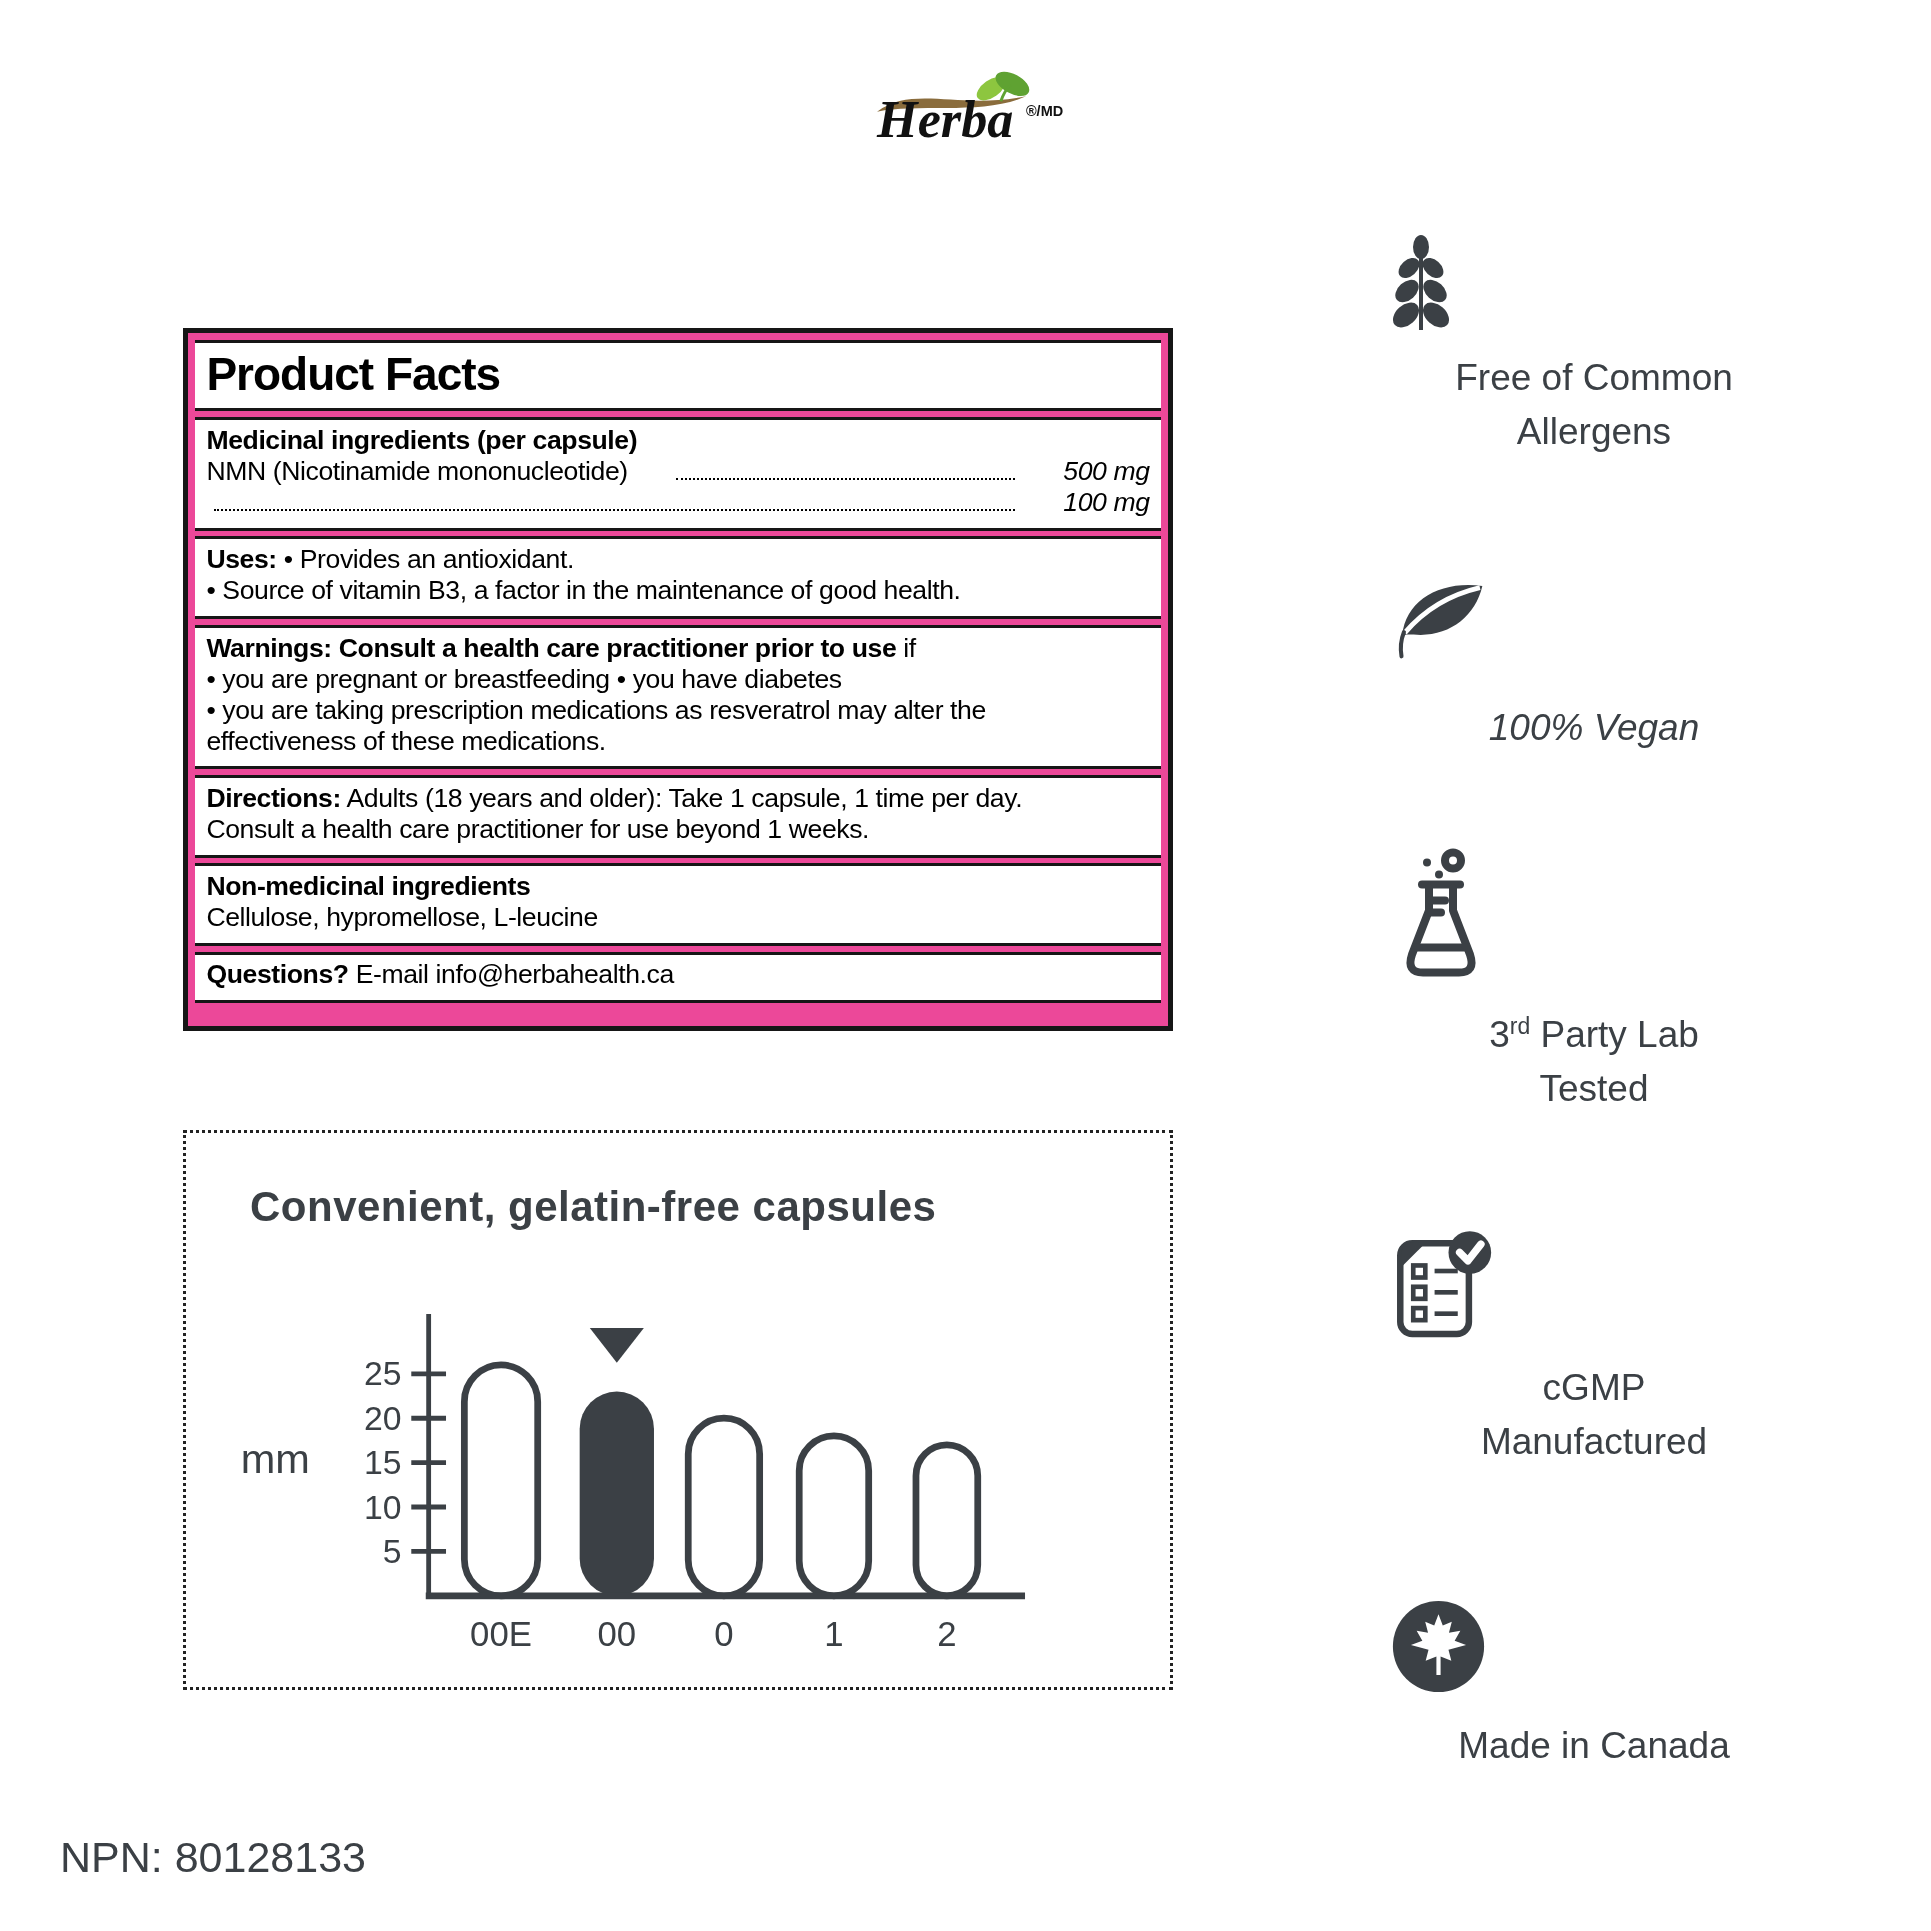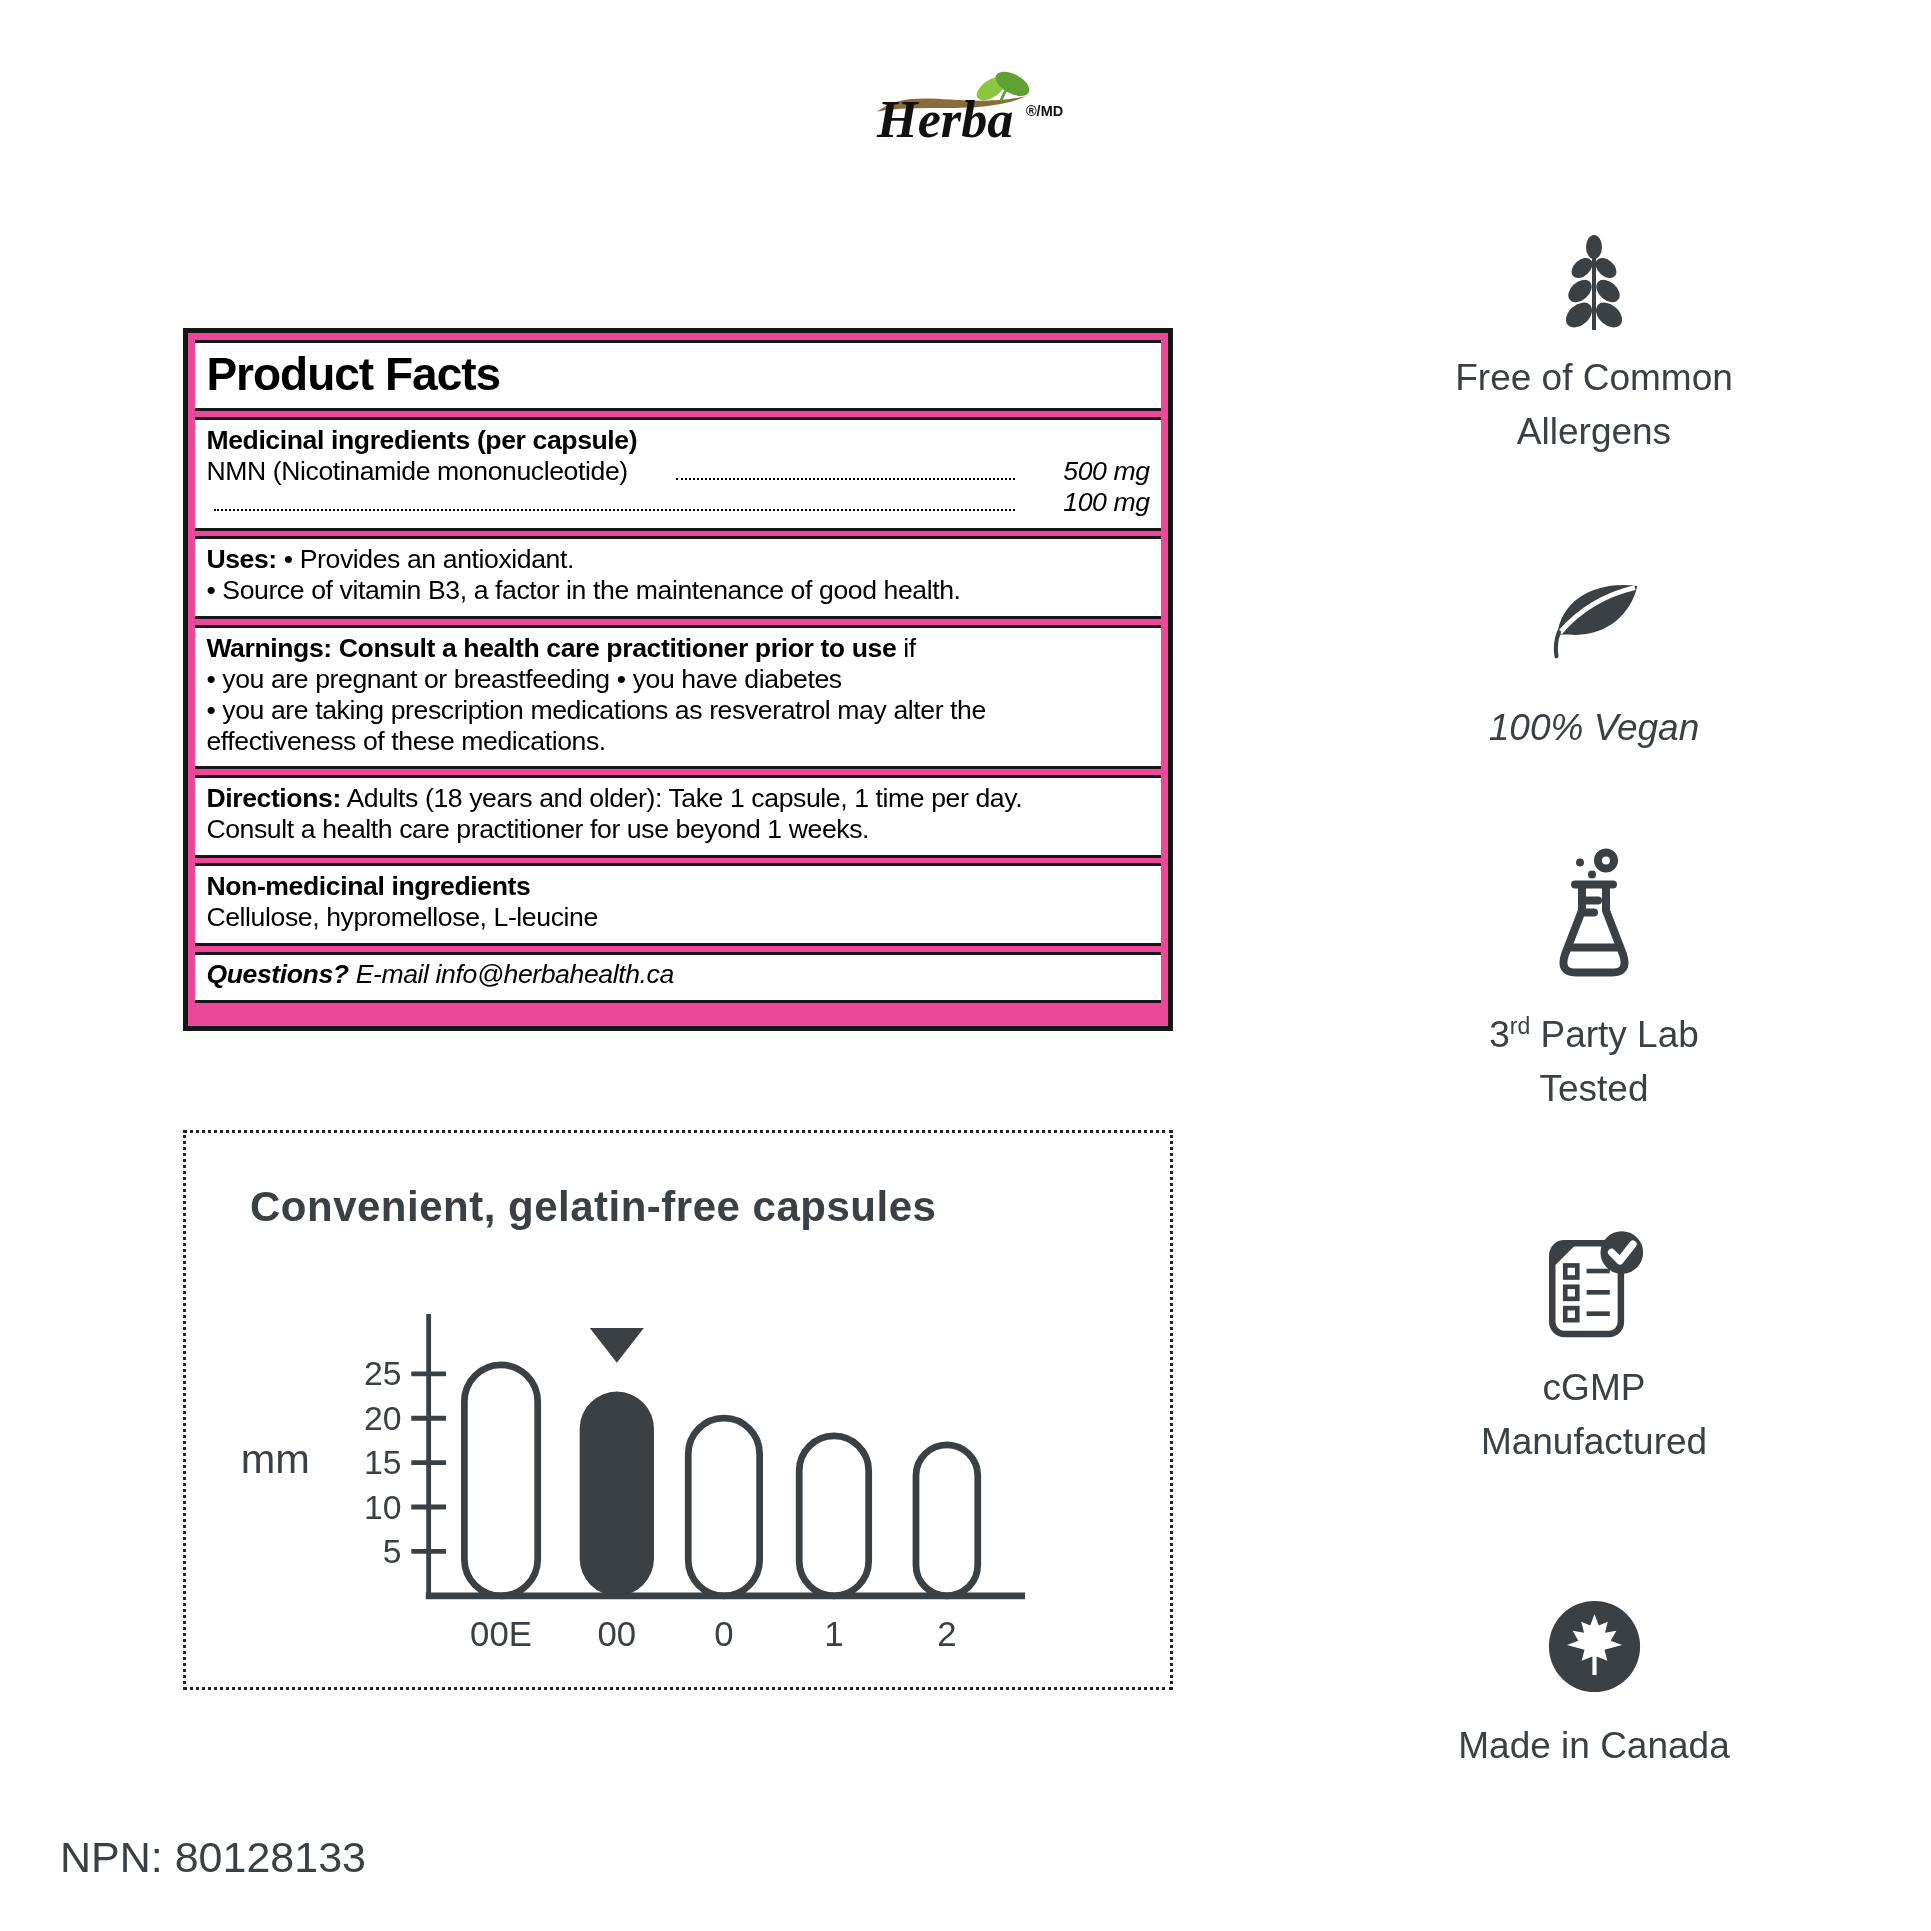--- a/index.html
+++ b/index.html
@@ -7,39 +7,39 @@
         font-family:"Liberation Sans",sans-serif;color:#3b4045;}
 
   
   .logo{position:absolute;left:821px;top:48px;width:319px;height:116px;}
 
   
   .pf{position:absolute;left:183px;top:328px;width:990px;box-sizing:border-box;
       border:5.8px solid #161616;background:#ec4899;padding:6.8px 6.8px;color:#000;letter-spacing:-0.4px;}
   .pf-section{border-top:3.9px solid #161616;border-bottom:3.9px solid #161616;
       padding:4.8px 11.6px 9.7px;margin-bottom:5.8px;background:#fff;}
-  .pf-section:last-child{margin-bottom:16px;font-style:italic;}
+  .pf-section:last-child{margin-bottom:16px;}
   .pf-title{font-size:46px;font-weight:700;letter-spacing:-1px;padding:3.9px 11.6px 7.7px;}
   .pf-text{font-size:26.6px;line-height:31px;}
   .pf-b{font-weight:700;}
   .dotrow{display:flex;align-items:flex-end;font-size:26.6px;line-height:31px;gap:41px;}
   .dotrow .nm{white-space:nowrap;}
   .dotrow .amt{white-space:nowrap;font-style:italic;}
   .leader{flex:1;border-bottom:2.9px dotted #000;margin:0 7.7px 6.8px 7.7px;min-width:29px;}
 
   
   .cap-panel{position:absolute;left:183px;top:1130px;width:990px;height:560px;box-sizing:border-box;
       border:3.9px dotted #222;background:#fff;}
   .cap-title{position:absolute;left:31px;top:50px;font-size:42px;font-weight:700;
       letter-spacing:0.5px;color:#3b4045;white-space:nowrap;margin-left:33px;}
   #capsule-chart{position:absolute;left:0;top:154px;}
 
   
   .badge{position:absolute;left:1391px;width:406px;display:flex;flex-direction:column;
-      align-items:center;text-align:center;color:#3b4045;}
+      text-align:center;color:#3b4045;}
   .badge .b-label{font-size:37px;line-height:54px;color:#3b4045;}
   .badge svg{display:block;}
   .b-sup{font-size:23px;vertical-align:super;line-height:0;}
 
   
   .npn{position:absolute;left:60px;top:1833px;font-size:43px;color:#3b4045;}
 </style>
 </head>
 <body>
 

